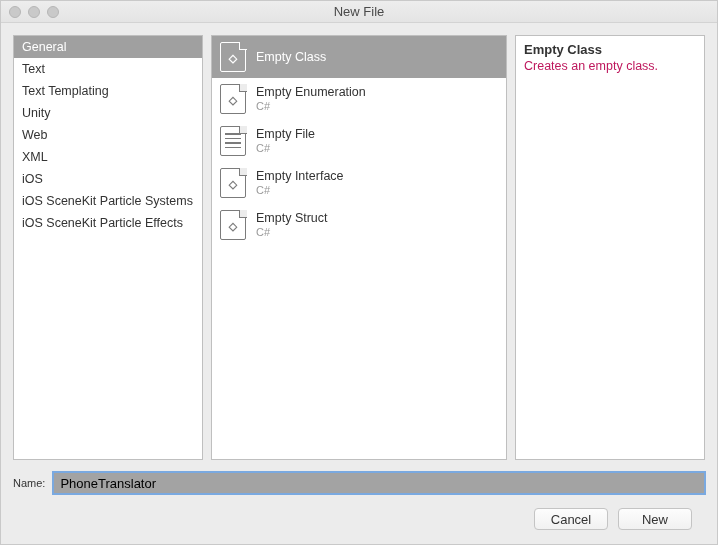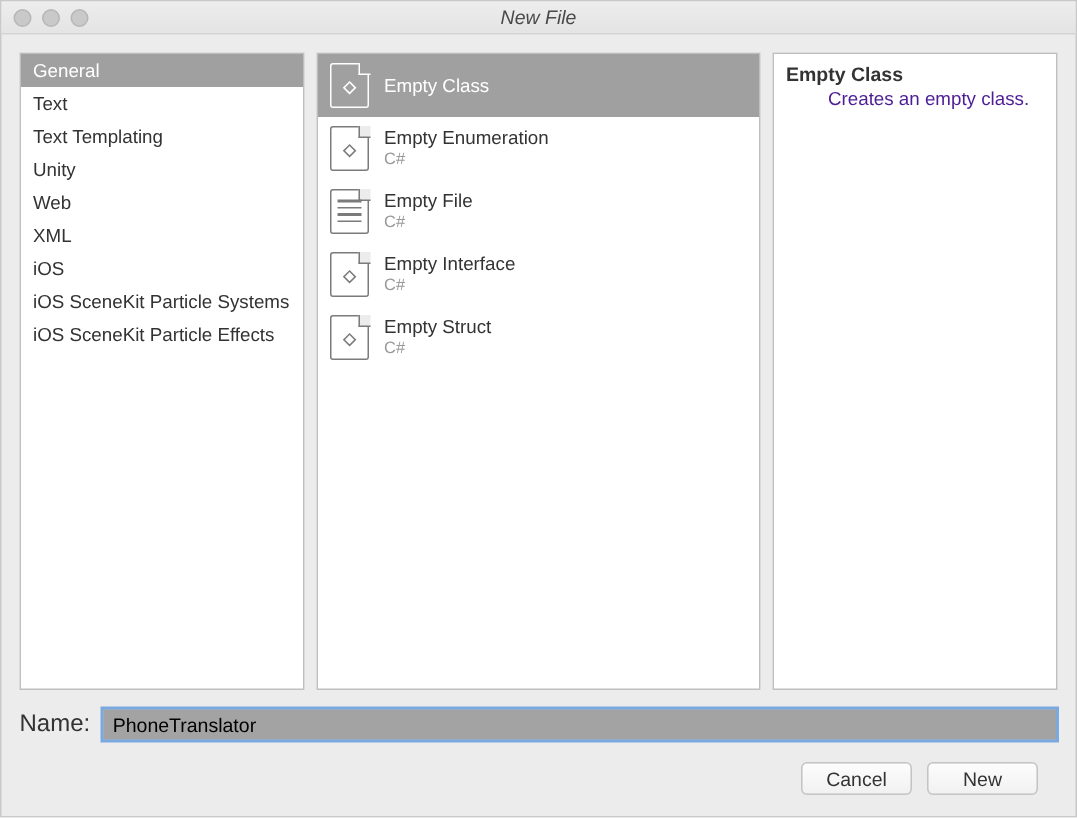--- a/index.html
+++ b/index.html
@@ -22,21 +22,20 @@
     flex-direction: column;
   }
   .titlebar {
     height: 22px;
     display: flex;
     align-items: center;
     padding: 0 8px;
     position: relative;
     background: linear-gradient(#ededed, #e4e4e4);
     border-bottom: 1px solid #d3d3d3;
-    font-style: italic;
   }
   .traffic {
     display: flex;
     gap: 7px;
     align-items: center;
   }
   .dot {
     width: 12px; height: 12px; border-radius: 50%;
     background: #c9c9c9;
     border: 0.5px solid #b6b6b6;
@@ -121,28 +120,28 @@
   .tpl-icon .lines {
     position: absolute;
     left: 4px; top: 6px; right: 4px;
     display: flex; flex-direction: column; gap: 3px;
   }
   .tpl-icon .lines span { height: 1.5px; background: #7b7b7b; display:block; }
   .tpl-text { display: flex; flex-direction: column; line-height: 1.15; }
   .tpl-title { font-size: 12.5px; color: #333; }
   .tpl-sub { font-size: 11px; color: #999; }
   .desc-title { font-weight: 600; font-size: 13px; margin-bottom: 2px;}
-  .desc-body { font-size: 12.5px; color: #4c1d95; margin-left: 28px; }
+  .desc-body { font-size: 12.5px; color: #be185d; }
   .name-row {
     display: flex;
     align-items: center;
     gap: 8px;
     padding: 8px 12px 6px 12px;
   }
-  .name-label { font-size: 16px; color: #333; }
+  .name-label { font-size: 11px; color: #333; }
   .name-input {
     flex: 1;
     height: 22px;
     border: 1px solid #bfbfbf;
     font-size: 13px;
     padding: 2px 6px;
     outline: 2px solid #7aa9e0;
     outline-offset: -1px;
     background: #a3a3a3;
   }

